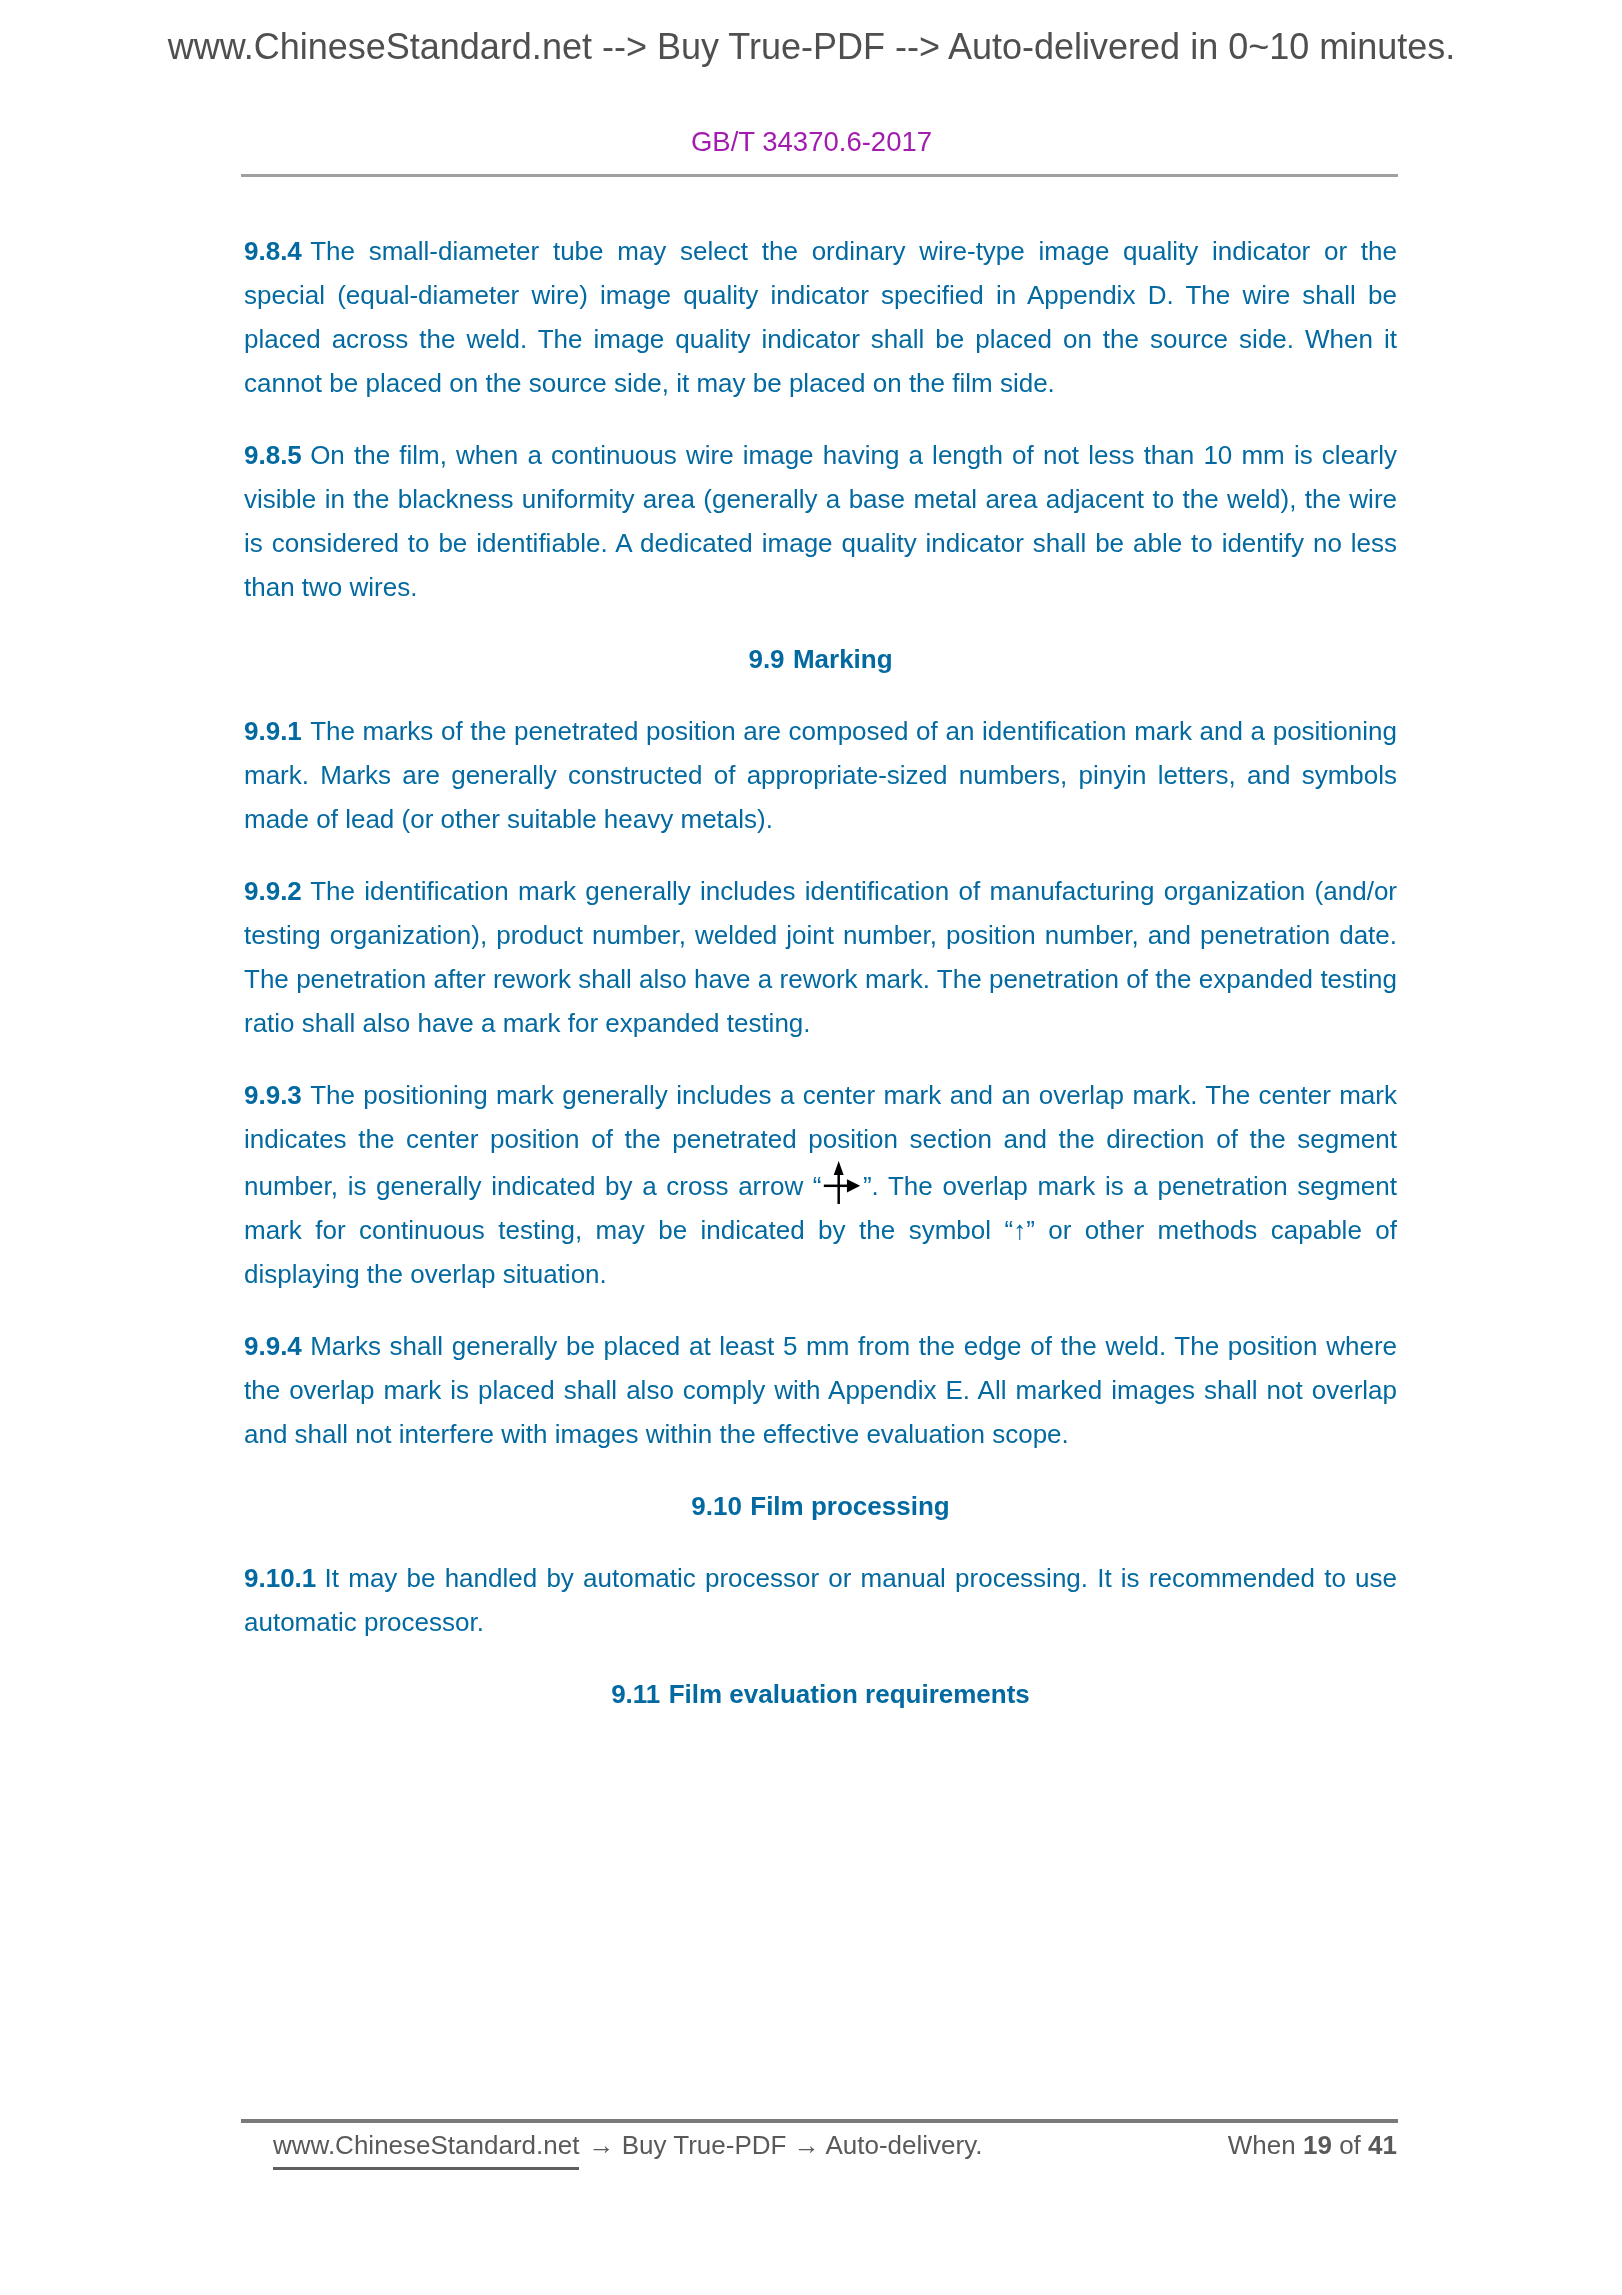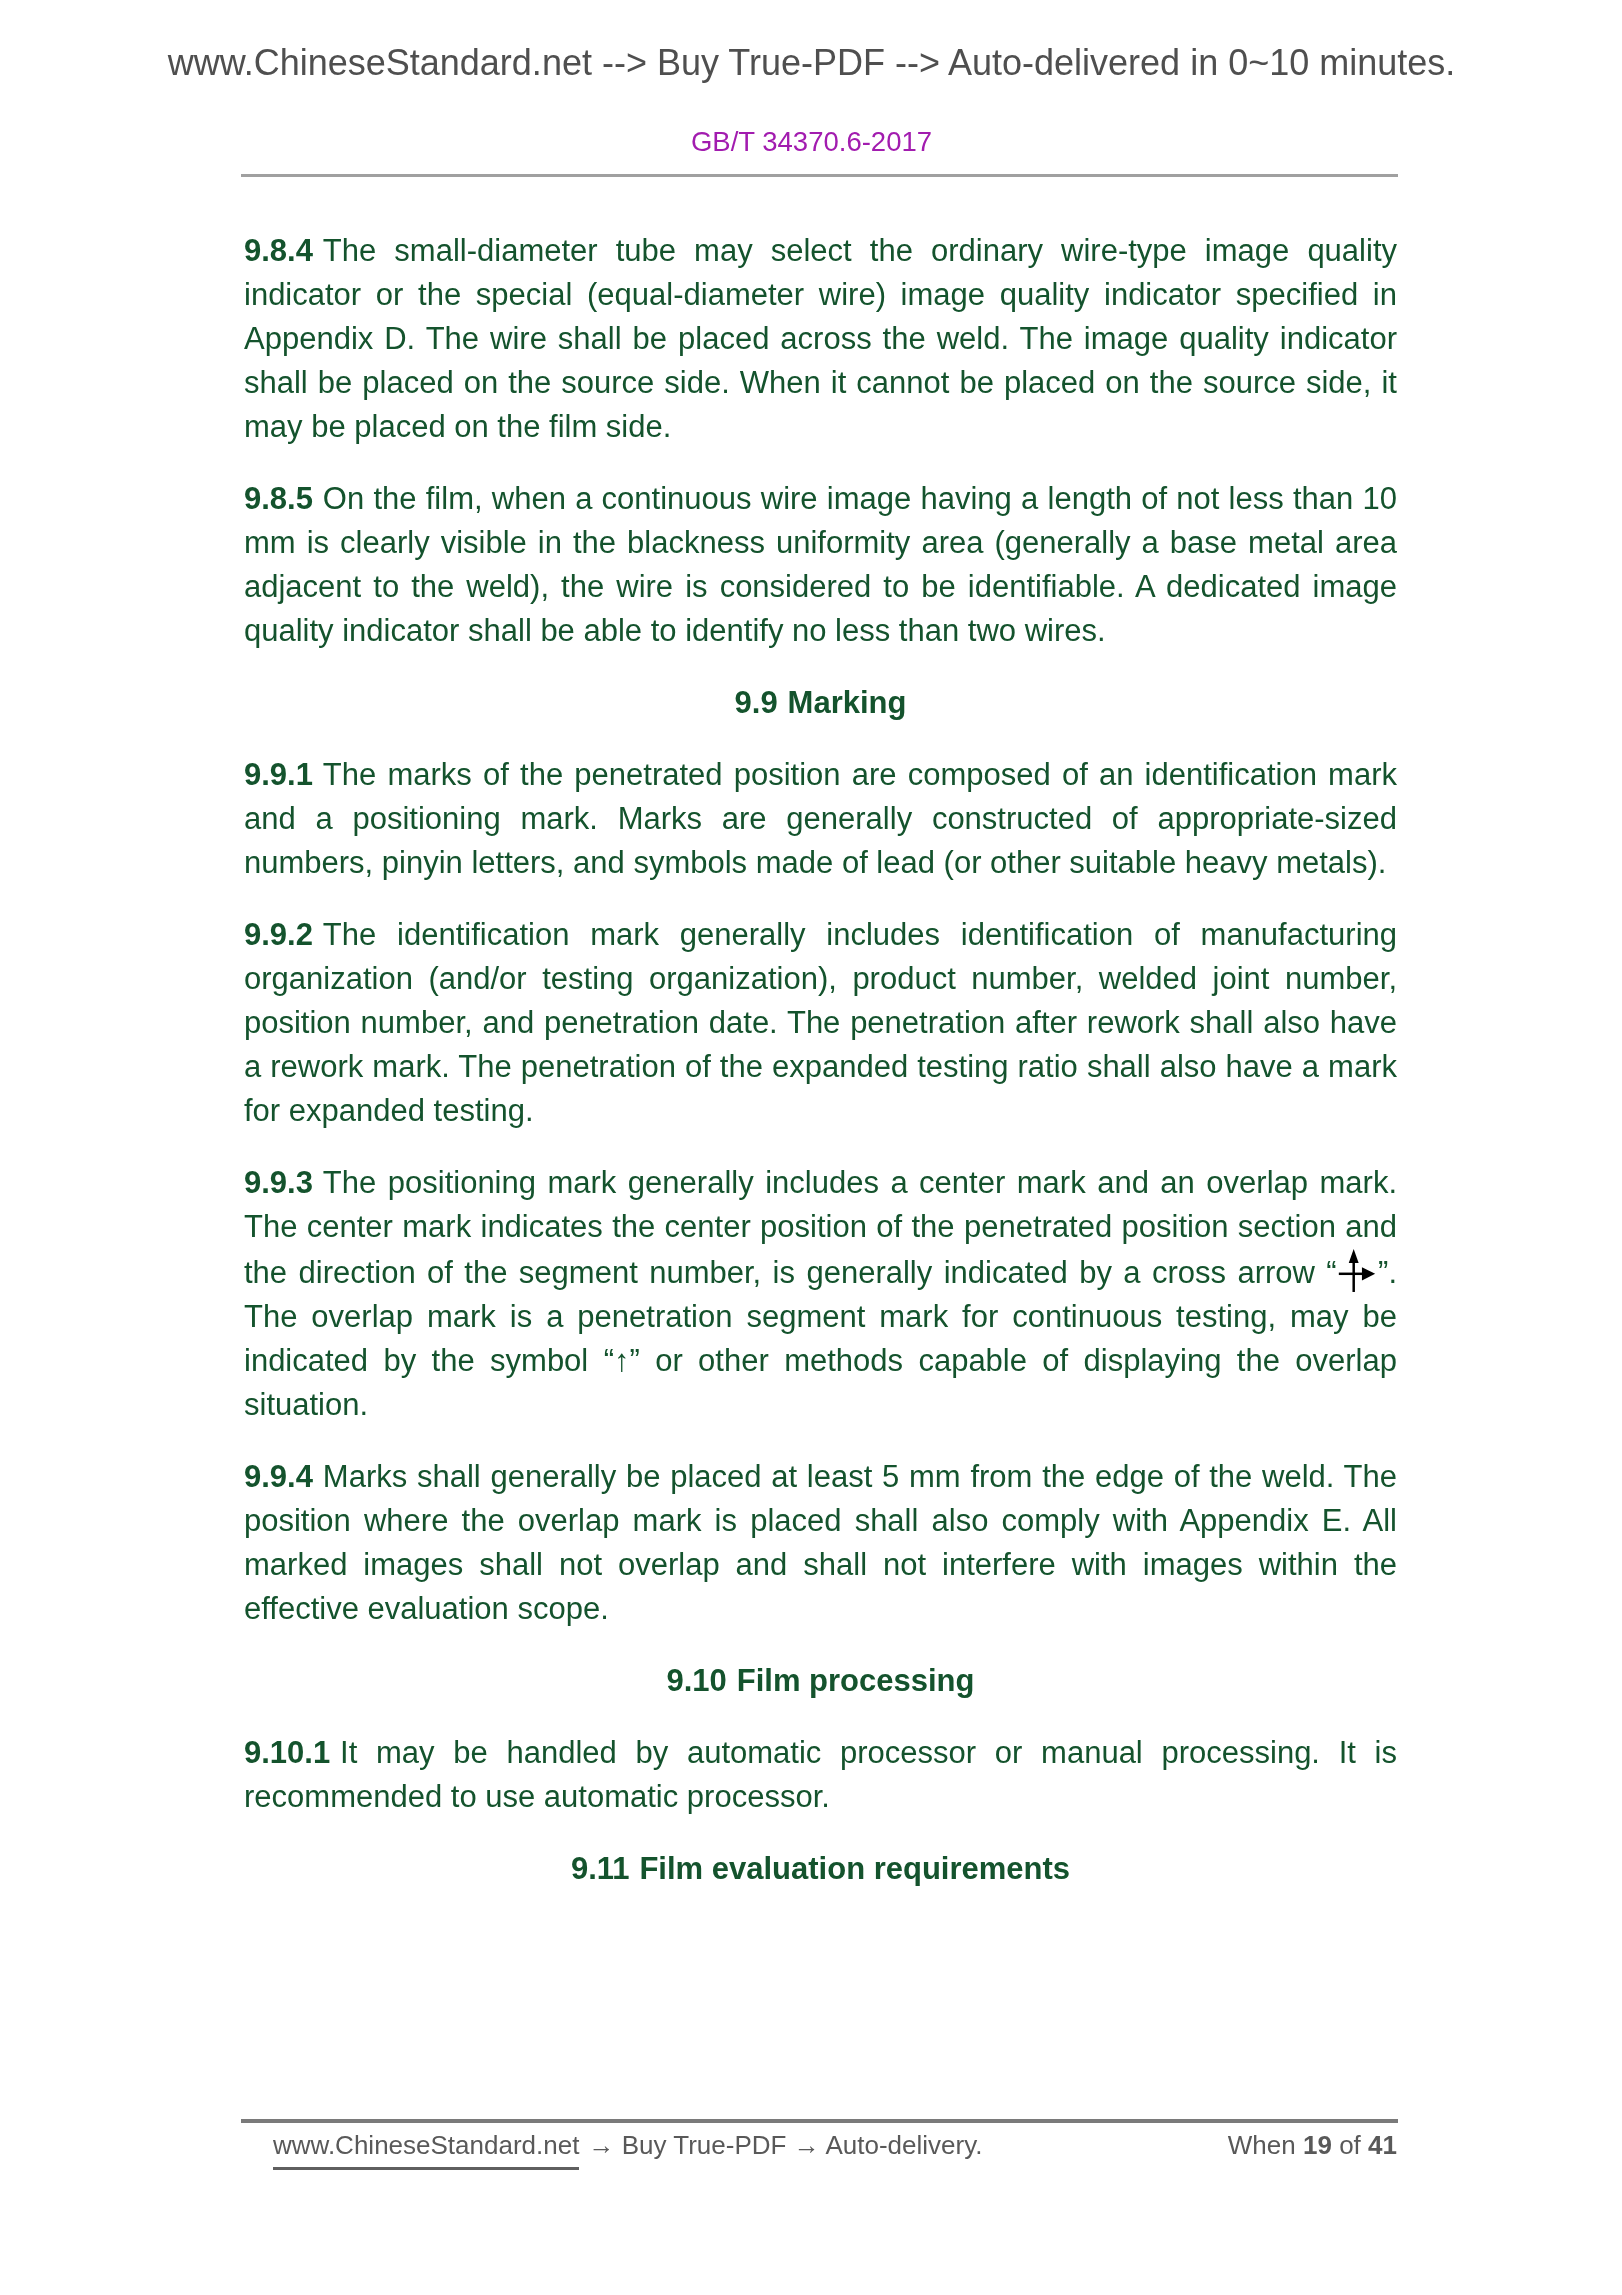--- a/index.html
+++ b/index.html
@@ -4,39 +4,39 @@
 <style>
   html,body{margin:0;padding:0;background:#e8e8e8;}
   .page{
     position:relative;
     width:1623px;height:2295px;
     background:#ffffff;
     font-family:"Liberation Sans","DejaVu Sans",sans-serif;
     overflow:hidden;
   }
   .top-header{
-    position:absolute;top:41px;left:0;width:100%;
+    position:absolute;top:25px;left:0;width:100%;
     text-align:center;
     font-size:36px;line-height:43px;
     color:#4f4f4f;
     white-space:nowrap;
   }
   .doc-code{
     position:absolute;top:125px;left:0;width:100%;
     text-align:center;
     font-size:27.5px;line-height:33px;
     color:#a21caf;
   }
   .rule-top{
     position:absolute;left:241px;top:174px;
     width:1157px;height:2.5px;background:#a0a0a0;
   }
   .content{
     position:absolute;left:244px;top:177px;width:1153px;
-    font-size:31px;line-height:44px;color:#14532d;
+    font-size:26px;line-height:44px;color:#0369a1;
   }
   .content p{margin:28px 0 0 0;text-align:justify;}
   .content p.first{margin-top:52px;}
   .content p.heading{font-weight:bold;text-align:center;}
   .num{font-weight:bold;margin-right:0.32em;}
   .cross-arrow{
     display:inline-block;
     width:38px;height:43px;
     vertical-align:-9.2px;
     margin:0 1.7px;

